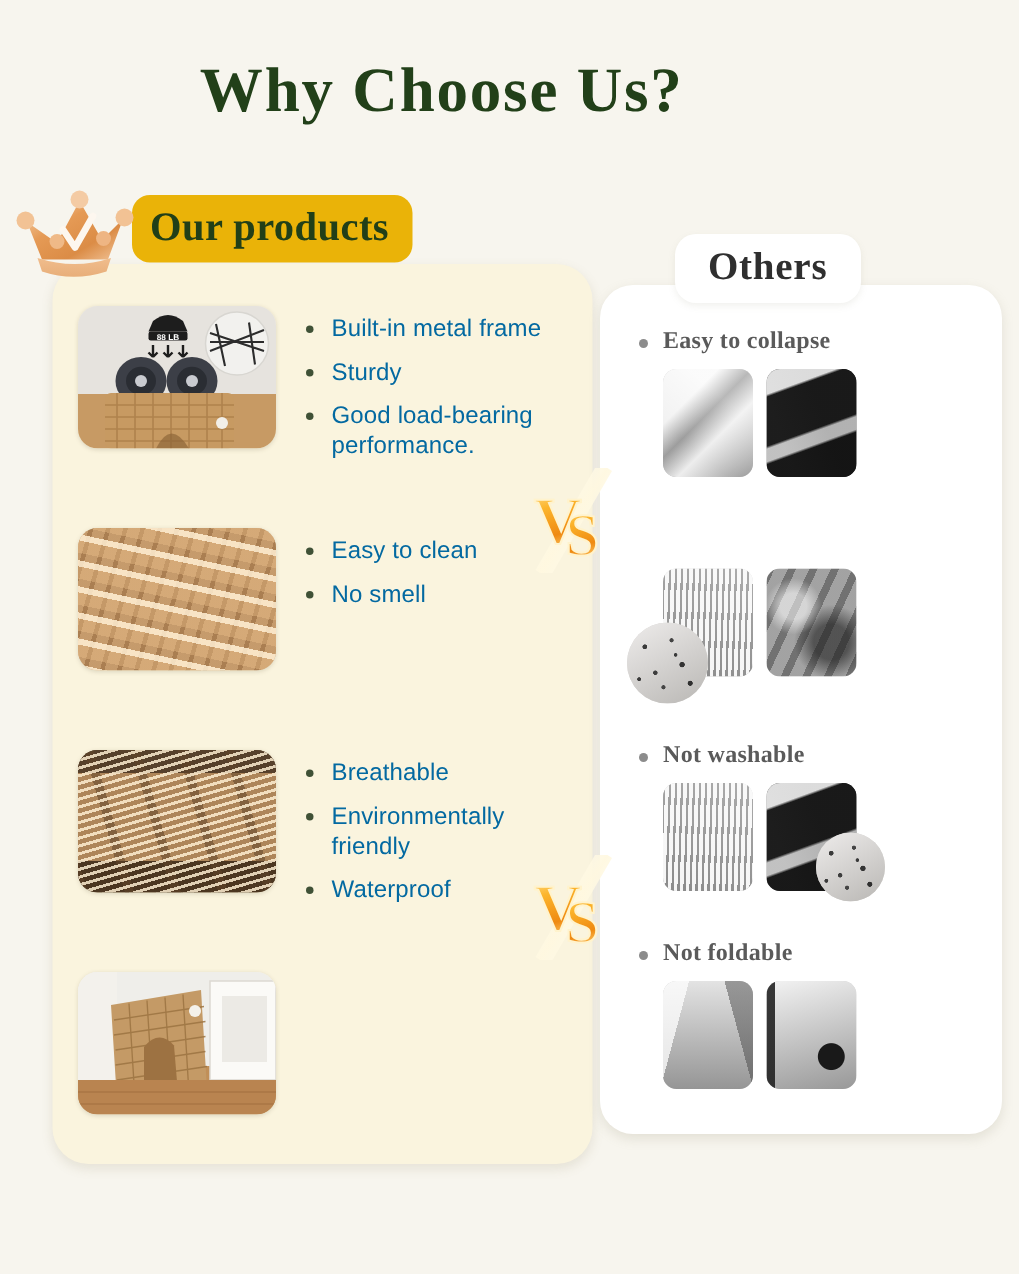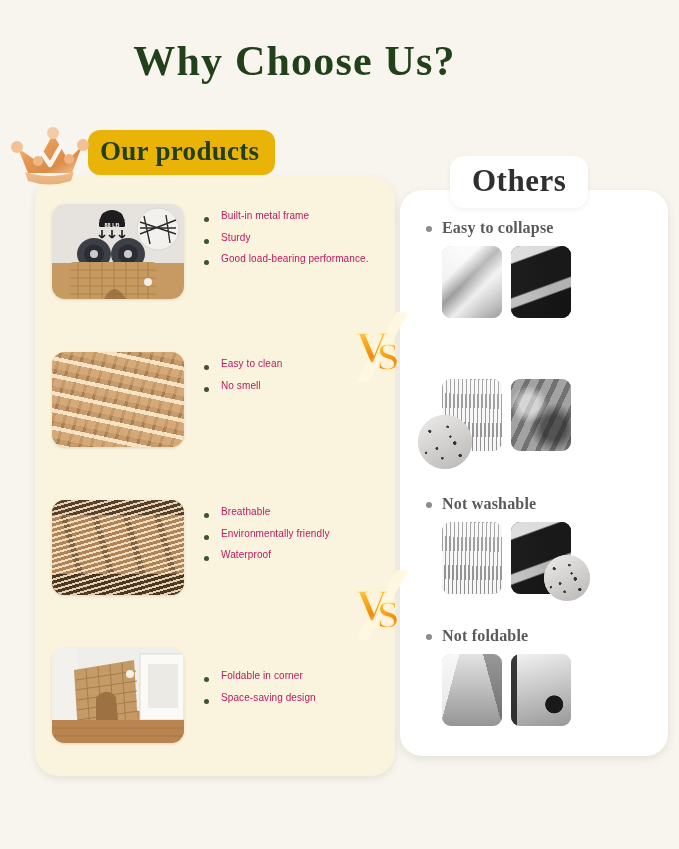--- a/index.html
+++ b/index.html
@@ -78,21 +78,21 @@
   }
   .right-head-pill {
     position: absolute;
     left: 450px;
     top: 156px;
     padding: 7px 22px 9px 22px;
     background: #ffffff;
     border-radius: 14px;
     font-family: "Liberation Serif", serif;
     font-weight: bold;
-    font-size: 31px;
+    font-size: 26px;
     color: #2f2f2f;
     letter-spacing: .5px;
     z-index: 6;
     box-shadow: 0 2px 5px rgba(150,143,120,0.13);
   }
 
   
   .prod-row {
     position: absolute;
     left: 52px;
@@ -116,23 +116,23 @@
   }
   .prod-bullets {
     margin-left: 20px;
     padding-top: 6px;
     flex: 1 1 auto;
   }
   .prod-bullets li {
     list-style: none;
     position: relative;
     padding-left: 17px;
-    font-size: 10px;
+    font-size: 16px;
     line-height: 1.26;
-    color: #be185d;
+    color: #0369a1;
     margin-bottom: 9px;
     letter-spacing: .1px;
   }
   .prod-bullets li:before {
     content: "";
     position: absolute;
     left: 0;
     top: 7px;
     width: 5px;
     height: 5px;
@@ -408,26 +408,20 @@
         </g>
         <path d="M44 76 L44 50 q10 -12 20 -1 L66 73 Z" fill="#9d7242"></path>
         <circle cx="78" cy="26" r="4" fill="#f4f1ea"></circle>
       </g>
       <rect x="0" y="72" width="132" height="23" fill="#b98450"></rect>
       <g stroke="#a06f3e" stroke-width="1" opacity=".6">
         <path d="M0 80 h132 M0 88 h132"></path>
       </g>
     </svg>
   </div>
-  <div class="prod-bullets" style="padding-top:22px;">
-    <ul>
-      <li>Foldable in corner</li>
-      <li>Space-saving design</li>
-    </ul>
-  </div>
 </div>
 
 <div class="right-card"></div>
 <div class="right-head-pill">Others</div>
 
 <div class="other-row other-row-0">
   <div class="other-label">Easy to collapse</div>
   <div class="other-imgs">
     <div class="other-thumb">
         <div class="gray-crumple"></div>

